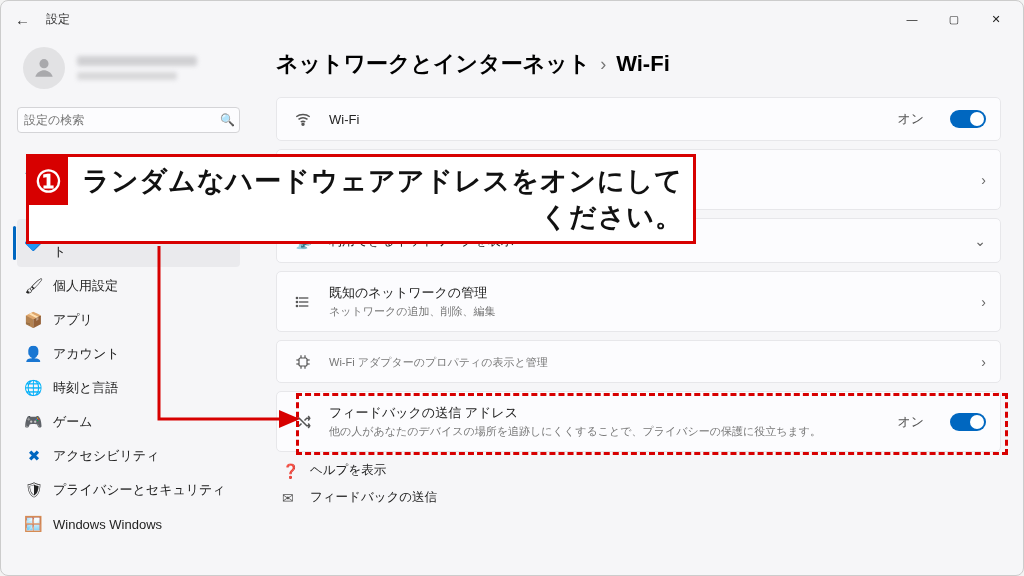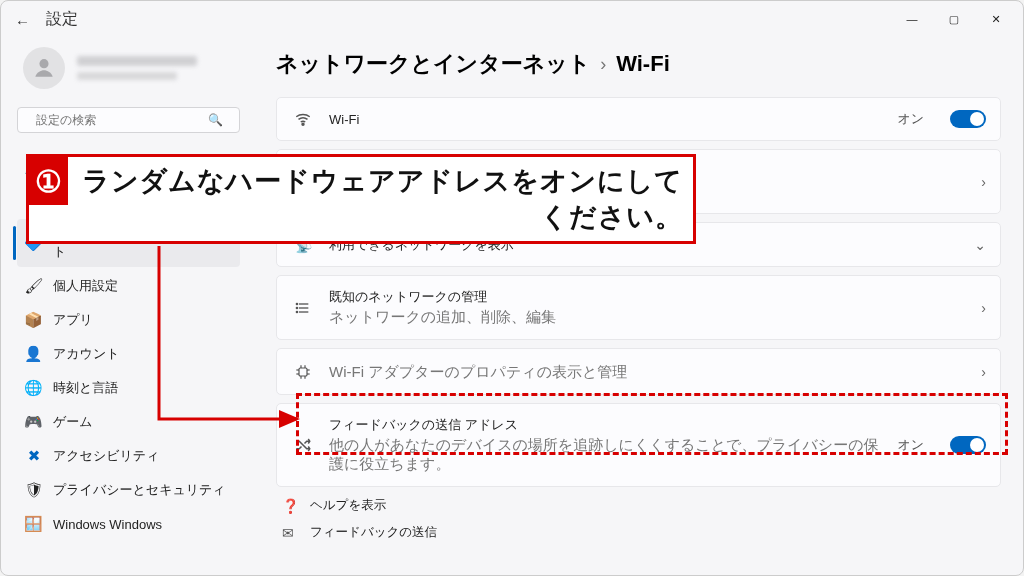--- a/index.html
+++ b/index.html
@@ -11,52 +11,52 @@
     border: 1px solid #ccc;
     border-radius: 8px;
     overflow: hidden;
   }
   .titlebar {
     height: 36px; display: flex; align-items: center; justify-content: space-between;
     padding: 0 6px 0 14px;
   }
   .titlebar .left { display: flex; align-items: center; gap: 16px; }
   .back-btn { font-size: 15px; color: #333; cursor: pointer; }
-  .app-title { font-size: 16px; color: #333; }
+  .app-title { font-size: 12px; color: #333; }
   .win-controls { display: flex; gap: 0; }
   .win-controls .wc { width: 42px; height: 26px; display:flex; align-items:center; justify-content:center; font-size:11px; color:#222; cursor:pointer; }
   .content { display: flex; height: calc(100% - 36px); }
   .sidebar { width: 255px; padding: 10px 16px 10px 16px; }
   .user { display:flex; align-items:center; gap: 12px; margin-bottom: 18px; padding-left: 6px; }
   .avatar { width: 42px; height: 42px; border-radius: 50%; background:#e2e2e4; display:flex; align-items:center; justify-content:center; }
   .avatar svg { width:26px; height:26px; fill:#a9a9ac; }
   .user-info .u-name { width:120px; height:10px; background:#d0d0d3; border-radius:3px; filter: blur(2px); }
   .user-info .u-mail { margin-top:6px; width:100px; height:8px; background:#d8d8da; border-radius:3px; filter: blur(2px); }
   .searchbox {
     display:flex; align-items:center; background:#fcfcfe; border:1px solid #d4d4d7;
-    border-radius:4px; padding: 4px 16px; font-size: 12px; color:#777; gap:6px;
+    border-radius:4px; padding: 4px 4px; font-size: 12px; color:#777; gap:6px;
   }
   .searchbox input { border:none; outline:none; flex:1; font-size:12px; background:transparent; }
   .nav { list-style:none; margin: 18px 0 0 0; padding:0; }
   .nav li { display:flex; align-items:center; gap:10px; font-size: 13px; color:#222; padding: 6px 8px; border-radius:4px; margin-bottom:4px; cursor:pointer; }
   .nav li .ico { width:18px; display:inline-flex; align-items:center; justify-content:center; font-size:15px; }
   .nav li.selected { background:#eaeaed; position: relative; }
   .nav li.selected::before { content:""; position:absolute; left:-4px; top:7px; bottom:7px; width:3px; background:#0067c0; border-radius:2px; }
 
   .main { flex:1; padding: 6px 22px 20px 20px; overflow:auto; }
   .breadcrumb { display:flex; align-items:center; gap:10px; font-size: 22px; font-weight:600; margin: 6px 0 18px 0; }
   .breadcrumb .sep { color:#777; font-size:18px; font-weight:400; }
   .card {
     background:#fcfcfe; border:1px solid #e7e7ea; border-radius:5px;
     padding: 12px 14px; display:flex; align-items:center; gap:14px; margin-bottom:8px;
   }
   .card .lead { width:24px; display:flex; align-items:center; justify-content:center; color:#555; font-size:16px;}
   .card .body { flex:1; }
   .card .title { font-size:13px; color:#222; }
-  .card .sub  { font-size:15px; color:#777; margin-top:2px; }
+  .card .sub  { font-size:11px; color:#777; margin-top:2px; }
   .card .tail { display:flex; align-items:center; gap:26px; color:#555; font-size:13px; }
   .chev { font-size:14px; color:#666; }
   .toggle {
     width:36px; height:18px; border-radius:9px; background:#0067c0; position:relative; display:inline-block;
   }
   .toggle::after { content:""; position:absolute; right:2px; top:2px; width:14px; height:14px; background:#fff; border-radius:50%; }
 
   .link-row { display:flex; align-items:center; gap:10px; font-size:12.5px; color:#222; margin-top:10px; padding-left:6px; cursor:pointer; }
   .link-row .ico { width:18px; display:inline-flex; color:#555; font-size:14px; }
 

